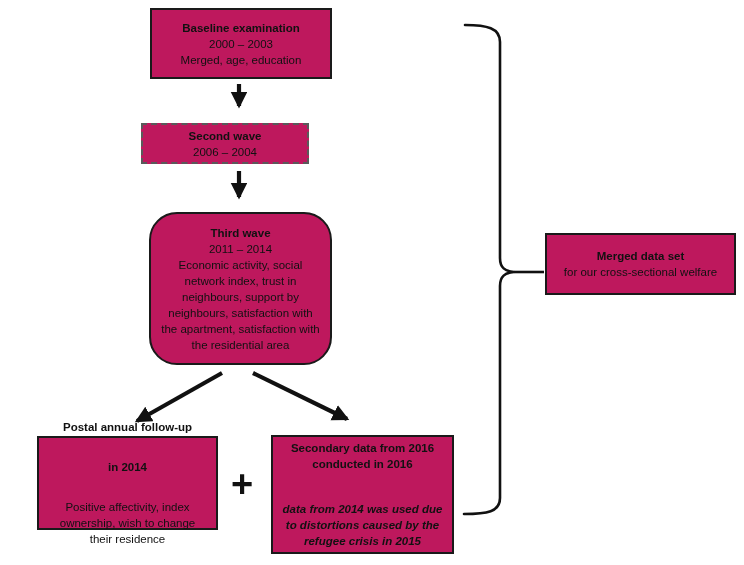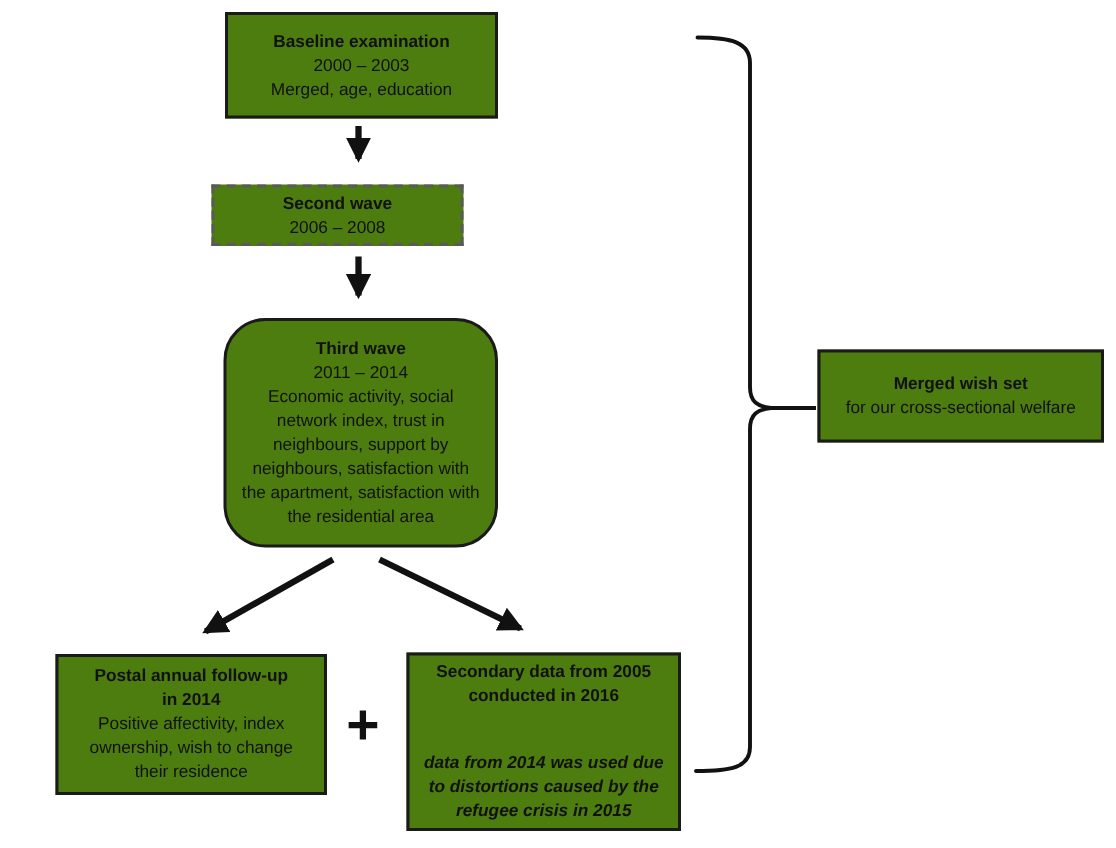--- a/index.html
+++ b/index.html
@@ -11,39 +11,39 @@
     position: relative;
     width: 744px;
     height: 565px;
     background: #ffffff;
     font-family: "Liberation Sans", sans-serif;
     color: #111111;
     overflow: hidden;
   }
   .box {
     position: absolute;
-    background: #4d7c0f;
+    background: #be185d;
     border: 2px solid #1a1a1a;
     display: flex;
     flex-direction: column;
     align-items: center;
     justify-content: center;
     text-align: center;
     font-size: 11.5px;
     line-height: 16px;
     box-sizing: border-box;
     padding: 4px 8px;
   }
   .box .title { font-weight: bold; }
   .box .body { font-weight: normal; }
   .dashed { border: 2px dashed #5a5a5a; }
   #baseline-box   { left: 150px; top: 8px;   width: 182px; height: 71px; }
   #second-box     { left: 141px; top: 123px; width: 168px; height: 41px; }
   #third-box      { left: 149px; top: 212px; width: 183px; height: 153px; border-radius: 28px; }
-  #postal-box     { left: 37px;  top: 436px; width: 181px; height: 94px; }
+  #postal-box     { left: 37px;  top: 436px; width: 181px; height: 94px; gap: 24px; }
   #secondary-box  { left: 271px; top: 435px; width: 183px; height: 119px; }
   #merged-box     { left: 545px; top: 233px; width: 191px; height: 62px; }
   #secondary-box .note {
     font-style: italic;
     font-weight: 600;
     margin-top: 29px;
   }
   #plus-sign {
     position: absolute;
     left: 222px;
@@ -97,41 +97,41 @@
   </svg>
 
   <div class="box" id="baseline-box">
     <div class="title">Baseline examination</div>
     <div class="body">2000 – 2003</div>
     <div class="body">Merged, age, education</div>
   </div>
 
   <div class="box dashed" id="second-box">
     <div class="title">Second wave</div>
-    <div class="body">2006 – 2008</div>
+    <div class="body">2006 – 2004</div>
   </div>
 
   <div class="box" id="third-box">
     <div class="title">Third wave</div>
     <div class="body">2011 – 2014</div>
     <div class="body">Economic activity, social network index, trust in neighbours, support by neighbours, satisfaction with the apartment, satisfaction with the residential area</div>
   </div>
 
   <div class="box" id="postal-box">
     <div class="title">Postal annual follow-up</div>
     <div class="title">in 2014</div>
     <div class="body">Positive affectivity, index ownership, wish to change their residence</div>
   </div>
 
   <div id="plus-sign">+</div>
 
   <div class="box" id="secondary-box">
-    <div class="title">Secondary data from 2005</div>
+    <div class="title">Secondary data from 2016</div>
     <div class="title">conducted in 2016</div>
     <div class="note">data from 2014 was used due to distortions caused by the refugee crisis in 2015</div>
   </div>
 
   <div class="box" id="merged-box">
-    <div class="title">Merged wish set</div>
+    <div class="title">Merged data set</div>
     <div class="body">for our cross-sectional welfare</div>
   </div>
 
 </div>
 
 </body></html>

